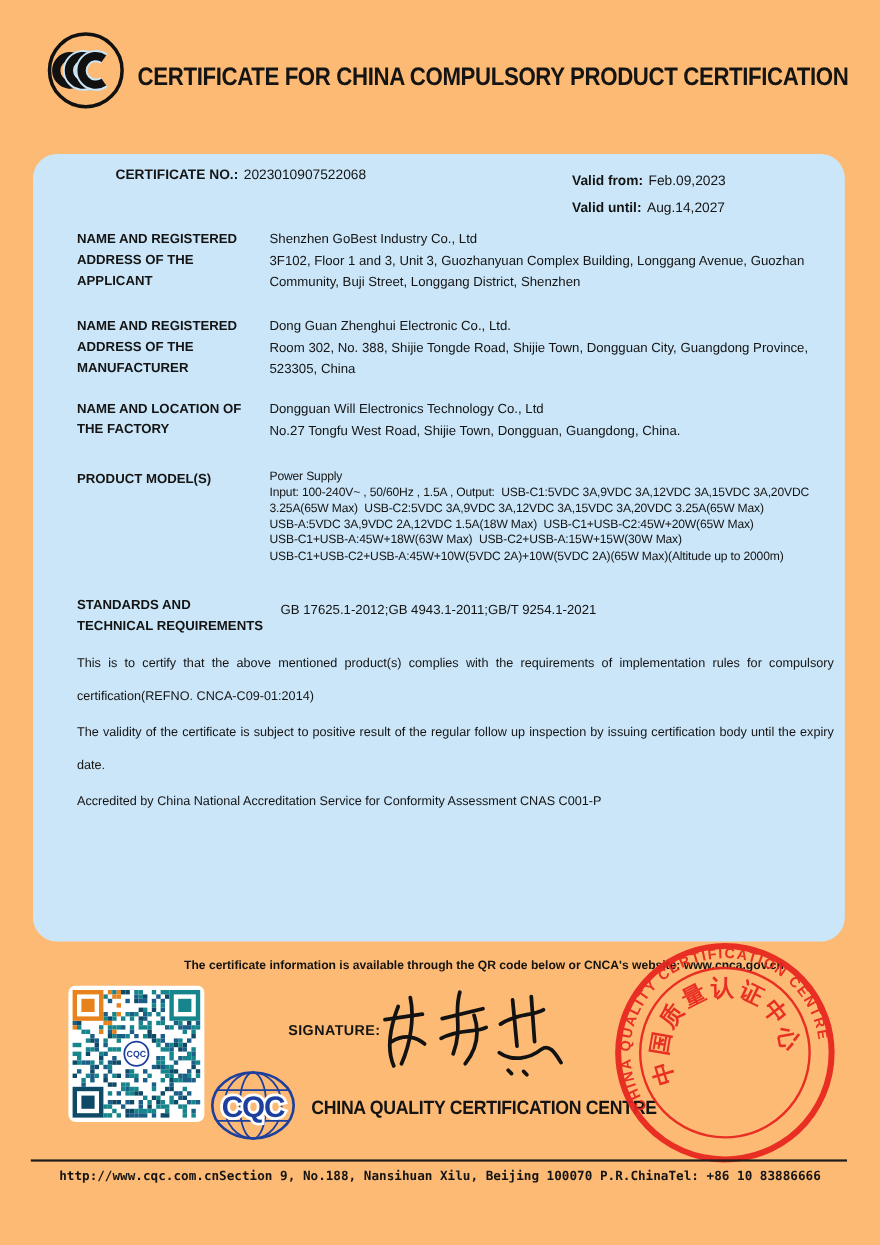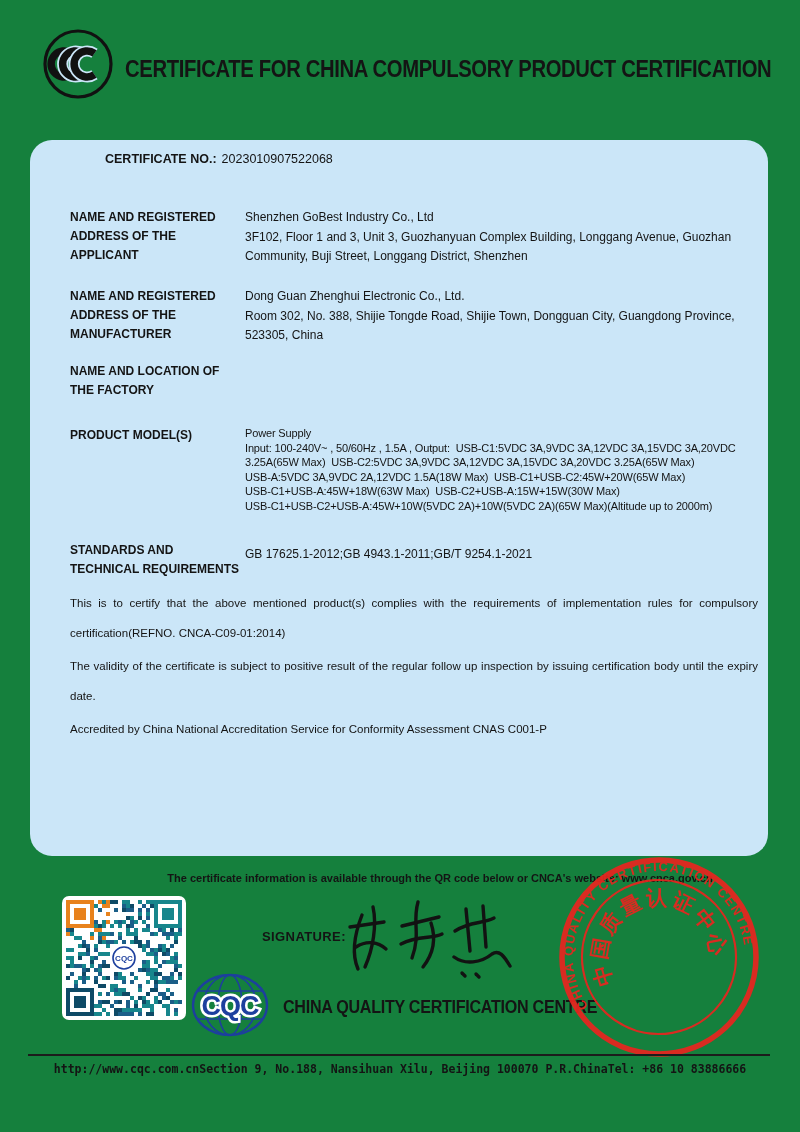--- a/index.html
+++ b/index.html
@@ -1,16 +1,16 @@
 <!DOCTYPE html>
 <html><head>
 <meta charset="utf-8">
 <style>
   html,body{margin:0;padding:0;}
-  .page{position:relative;width:800px;height:1132px;background:#15803d;overflow:hidden;
+  .page{position:relative;width:800px;height:1132px;background:#fdba74;overflow:hidden;
         font-family:"Liberation Sans",sans-serif;color:#141414;}
   
   .ccc-logo{position:absolute;left:42px;top:28px;width:72px;height:72px;}
   .title-wrap{position:absolute;left:126px;top:50px;width:644px;height:38px;
               display:flex;align-items:center;justify-content:center;}
   .title-wrap span{display:inline-block;font-weight:bold;font-size:23px;letter-spacing:-.4px;
               white-space:nowrap;transform:scaleX(.88);}
   
   .panel{position:absolute;left:30px;top:140px;width:738px;height:716px;
          background:#cbe6f8;border-radius:22px;}
@@ -19,21 +19,21 @@
   .valid{position:absolute;left:490px;top:12px;font-size:12.5px;line-height:25px;}
   .valid b{margin-right:5px;}
   .row{position:absolute;left:40px;width:692px;display:flex;}
   .lbl{width:175px;flex:0 0 175px;font-weight:bold;font-size:12px;line-height:19px;}
   .val{flex:1;font-size:12px;line-height:19.5px;padding-right:8px;}
   .val div{white-space:pre-wrap;}
   .row-applicant{top:68px;}
   .row-manufacturer{top:147px;}
   .row-factory{top:222px;}
   .row-product{top:286px;}
-  .row-standards{top:401px;}
+  .row-standards{top:401px;gap:10px;}
   .row-product .val{font-size:11px;line-height:14.6px;letter-spacing:-.15px;}
   .row-standards .val{padding-top:4px;}
   .statements{position:absolute;left:40px;top:448px;width:688px;}
   .statements p{font-size:11.5px;line-height:30px;margin:0 0 3px 0;}
   .statements p.just{text-align:justify;}
   
   .qr-note{position:absolute;left:110px;top:872px;width:660px;text-align:center;
            font-size:11px;font-weight:bold;}
   .qr-box{position:absolute;left:62px;top:896px;width:124px;height:124px;}
   .sig-label{position:absolute;left:262px;top:929px;font-size:13px;font-weight:bold;letter-spacing:.4px;}
@@ -64,39 +64,47 @@
   </svg>
   <div class="title-wrap">
     <span>CERTIFICATE FOR CHINA COMPULSORY PRODUCT CERTIFICATION</span>
   </div>
 
   <div class="panel">
 
     <div class="cert-no">
       <b>CERTIFICATE NO.:</b><span>2023010907522068</span>
     </div>
+    <div class="valid">
+      <div><b>Valid from:</b><span>Feb.09,2023</span></div>
+      <div><b>Valid until:</b><span>Aug.14,2027</span></div>
+    </div>
 
     <div class="row row-applicant">
       <div class="lbl">NAME AND REGISTERED ADDRESS OF THE APPLICANT</div>
       <div class="val">
         <div>Shenzhen GoBest Industry Co., Ltd</div>
         <div>3F102, Floor 1 and 3, Unit 3, Guozhanyuan Complex Building, Longgang Avenue, Guozhan Community, Buji Street, Longgang District, Shenzhen</div>
       </div>
     </div>
 
     <div class="row row-manufacturer">
       <div class="lbl">NAME AND REGISTERED ADDRESS OF THE MANUFACTURER</div>
       <div class="val">
         <div>Dong Guan Zhenghui Electronic Co., Ltd.</div>
         <div>Room 302, No. 388, Shijie Tongde Road, Shijie Town, Dongguan City, Guangdong Province, 523305, China</div>
       </div>
     </div>
 
     <div class="row row-factory">
       <div class="lbl">NAME AND LOCATION OF THE FACTORY</div>
+      <div class="val">
+        <div>Dongguan Will Electronics Technology Co., Ltd</div>
+        <div>No.27 Tongfu West Road, Shijie Town, Dongguan, Guangdong, China.</div>
+      </div>
     </div>
 
     <div class="row row-product">
       <div class="lbl">PRODUCT MODEL(S)</div>
       <div class="val">
         <div>Power Supply</div>
         <div>Input: 100-240V~ , 50/60Hz , 1.5A , Output:  USB-C1:5VDC 3A,9VDC 3A,12VDC 3A,15VDC 3A,20VDC</div>
         <div>3.25A(65W Max)  USB-C2:5VDC 3A,9VDC 3A,12VDC 3A,15VDC 3A,20VDC 3.25A(65W Max)</div>
         <div>USB-A:5VDC 3A,9VDC 2A,12VDC 1.5A(18W Max)  USB-C1+USB-C2:45W+20W(65W Max)</div>
         <div>USB-C1+USB-A:45W+18W(63W Max)  USB-C2+USB-A:15W+15W(30W Max)</div>

